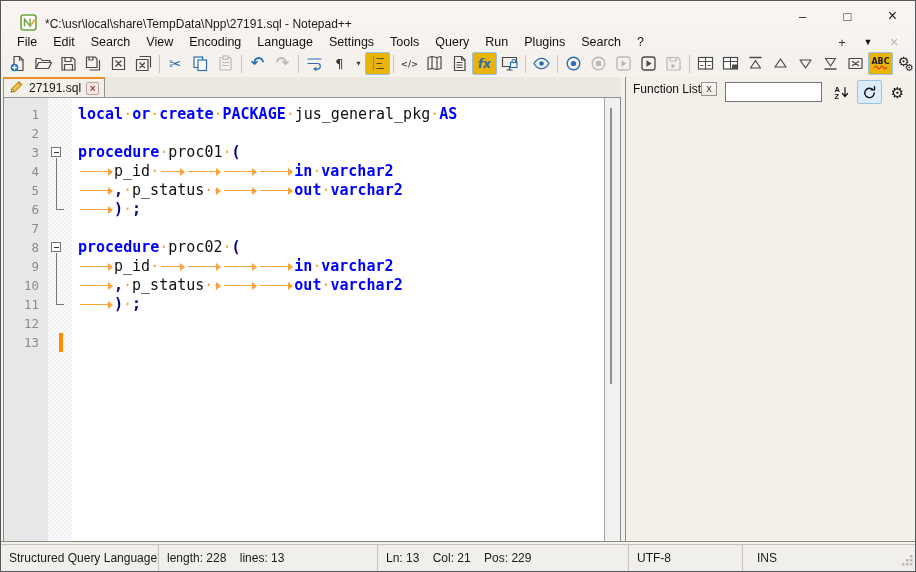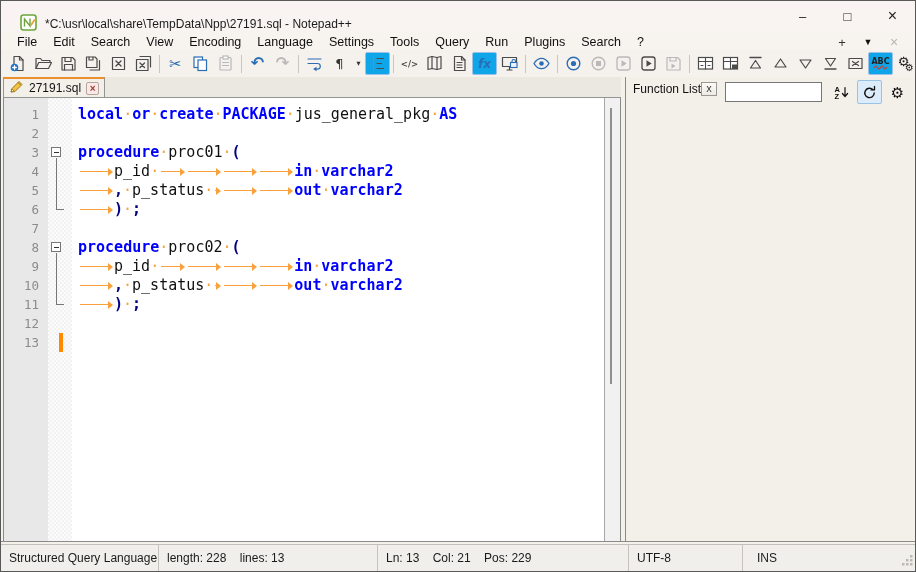--- a/index.html
+++ b/index.html
@@ -17,21 +17,21 @@
   #menu-items{display:flex}
   .menu-item{padding:1px 8px;font-size:12.5px;color:#111;white-space:nowrap}
   #menu-right{margin-left:auto;display:flex;align-items:center}
   .mr-btn{width:26px;text-align:center;font-size:13px;color:#333}
   .mr-dropdown{font-size:9px;color:#111}
   .mr-close-tab{color:#b9b6b0;font-size:14px}
   
   .toolbar{height:27px;display:flex;align-items:center;background:#f5f1ec;padding:0 5px;flex:none}
   .tb-btn{width:25px;height:23px;display:flex;align-items:center;justify-content:center;border:1px solid transparent;border-radius:2px;flex:none}
   .tb-btn.small{width:13px}
-  .tb-btn.active{background:#0ea5e9;border-color:#9ac1e8}
+  .tb-btn.active{background:#eab308;border-color:#9ac1e8}
   .tb-sep{width:1px;height:18px;background:#c9c5bf;margin:0 3px;flex:none}
   
   .workspace{flex:1;display:flex;min-height:0;border-bottom:1px solid #8a8a8a}
   .left-col{width:618px;flex:none;display:flex;flex-direction:column;margin-left:2px;min-height:0}
   
   .tabbar{height:21px;background:#ebe7e1;display:flex;border-bottom:1px solid #949494;flex:none}
   .tab{display:flex;align-items:center;gap:3px;padding:0 5px;background:#f3efe9;border:1px solid #949494;border-bottom:none}
   .tab.active{border-top:2px solid #e98f2e}
   .tab-label{font-size:12px;color:#111;margin:0 2px}
   .tab-close{width:13px;height:13px;border:1px solid #bba39e;background:#f7eae8;color:#a23a2e;font-size:10px;font-weight:bold;line-height:11px;text-align:center;border-radius:2px}

